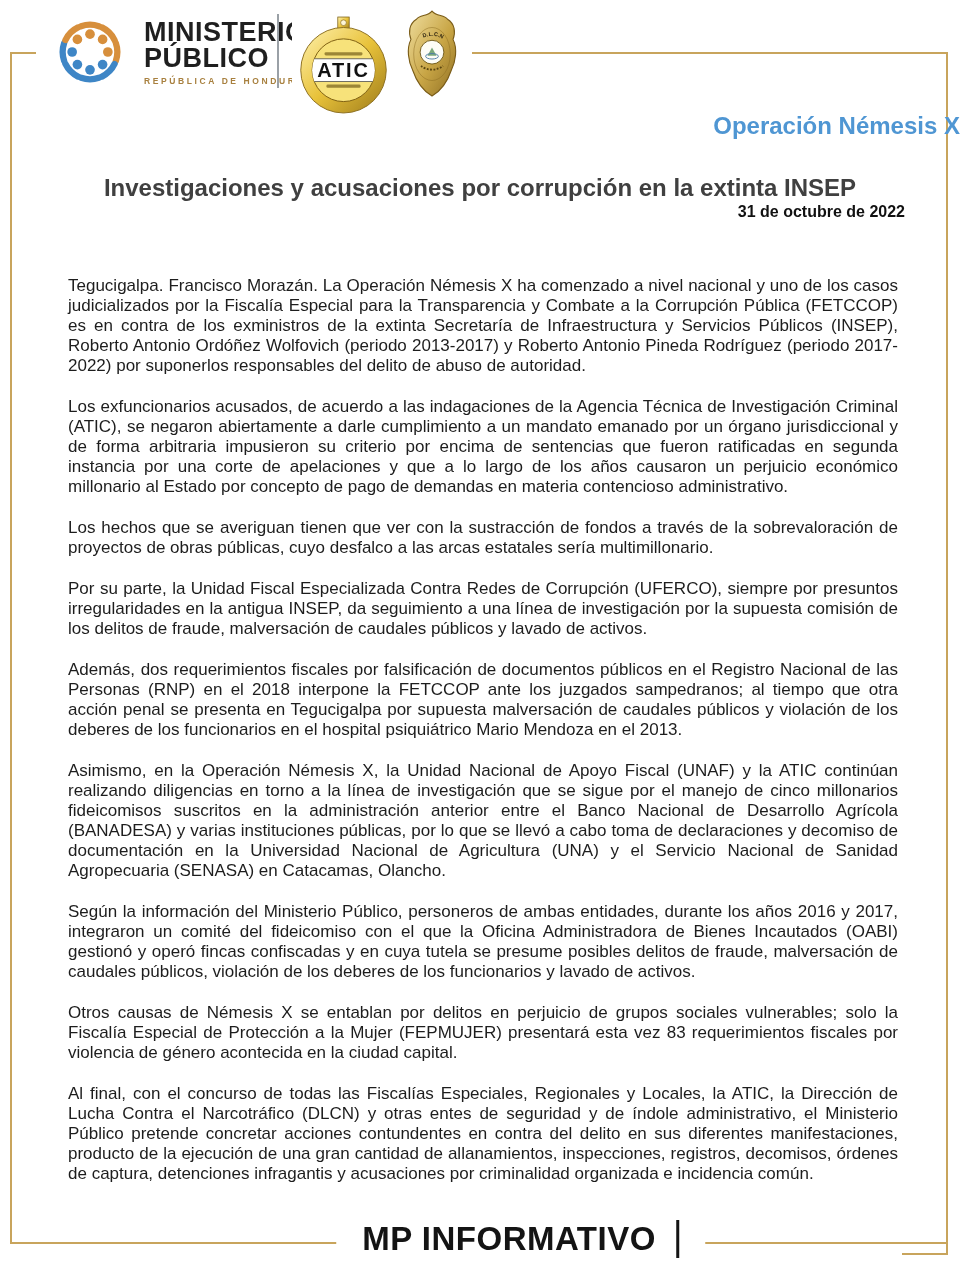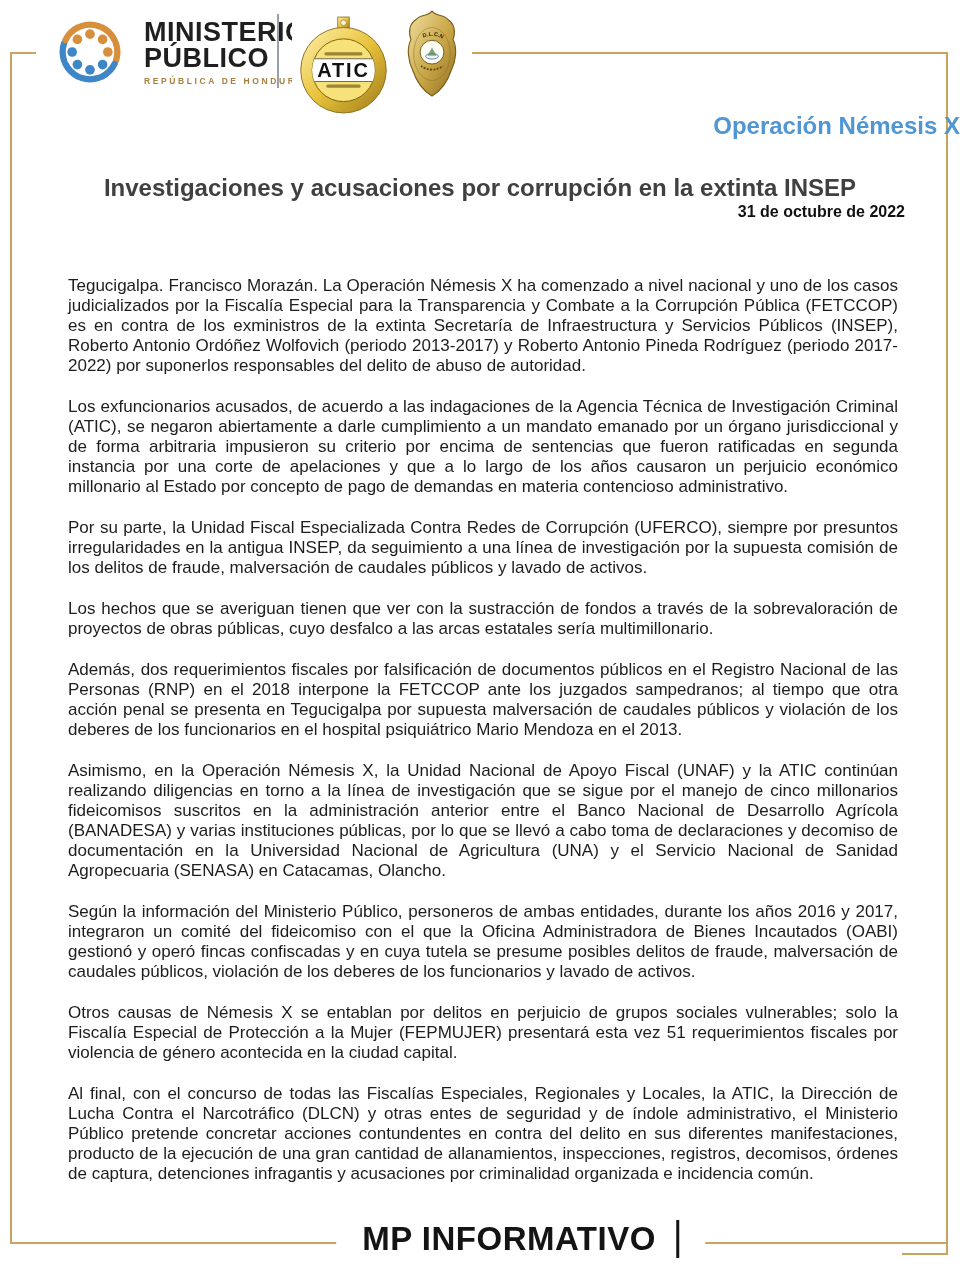--- a/index.html
+++ b/index.html
@@ -143,25 +143,25 @@
   </div>
 </div>
 
 <div class="title-op">Operación Némesis X</div>
 <div class="title-headline">Investigaciones y acusaciones por corrupción en la extinta INSEP</div>
 <div class="date-line">31 de octubre de 2022</div>
 
 <div class="content">
   <p>Tegucigalpa. Francisco Morazán. La Operación Némesis X ha comenzado a nivel nacional y uno de los casos judicializados por la Fiscalía Especial para la Transparencia y Combate a la Corrupción Pública (FETCCOP) es en contra de los exministros de la extinta Secretaría de Infraestructura y Servicios Públicos (INSEP), Roberto Antonio Ordóñez Wolfovich (periodo 2013-2017) y Roberto Antonio Pineda Rodríguez (periodo 2017-2022) por suponerlos responsables del delito de abuso de autoridad.</p>
   <p>Los exfuncionarios acusados, de acuerdo a las indagaciones de la Agencia Técnica de Investigación Criminal (ATIC), se negaron abiertamente a darle cumplimiento a un mandato emanado por un órgano jurisdiccional y de forma arbitraria impusieron su criterio por encima de sentencias que fueron ratificadas en segunda instancia por una corte de apelaciones y que a lo largo de los años causaron un perjuicio económico millonario al Estado por concepto de pago de demandas en materia contencioso administrativo.</p>
+  <p>Los hechos que se averiguan tienen que ver con la sustracción de fondos a través de la sobrevaloración de proyectos de obras públicas, cuyo desfalco a las arcas estatales sería multimillonario.</p>
   <p>Por su parte, la Unidad Fiscal Especializada Contra Redes de Corrupción (UFERCO), siempre por presuntos irregularidades en la antigua INSEP, da seguimiento a una línea de investigación por la supuesta comisión de los delitos de fraude, malversación de caudales públicos y lavado de activos.</p>
-  <p>Los hechos que se averiguan tienen que ver con la sustracción de fondos a través de la sobrevaloración de proyectos de obras públicas, cuyo desfalco a las arcas estatales sería multimillonario.</p>
   <p>Además, dos requerimientos fiscales por falsificación de documentos públicos en el Registro Nacional de las Personas (RNP) en el 2018 interpone la FETCCOP ante los juzgados sampedranos; al tiempo que otra acción penal se presenta en Tegucigalpa por supuesta malversación de caudales públicos y violación de los deberes de los funcionarios en el hospital psiquiátrico Mario Mendoza en el 2013.</p>
   <p>Asimismo, en la Operación Némesis X, la Unidad Nacional de Apoyo Fiscal (UNAF) y la ATIC continúan realizando diligencias en torno a la línea de investigación que se sigue por el manejo de cinco millonarios fideicomisos suscritos en la administración anterior entre el Banco Nacional de Desarrollo Agrícola (BANADESA) y varias instituciones públicas, por lo que se llevó a cabo toma de declaraciones y decomiso de documentación en la Universidad Nacional de Agricultura (UNA) y el Servicio Nacional de Sanidad Agropecuaria (SENASA) en Catacamas, Olancho.</p>
   <p>Según la información del Ministerio Público, personeros de ambas entidades, durante los años 2016 y 2017, integraron un comité del fideicomiso con el que la Oficina Administradora de Bienes Incautados (OABI) gestionó y operó fincas confiscadas y en cuya tutela se presume posibles delitos de fraude, malversación de caudales públicos, violación de los deberes de los funcionarios y lavado de activos.</p>
-  <p>Otros causas de Némesis X se entablan por delitos en perjuicio de grupos sociales vulnerables; solo la Fiscalía Especial de Protección a la Mujer (FEPMUJER) presentará esta vez 51 requerimientos fiscales por violencia de género acontecida en la ciudad capital.</p>
+  <p>Otros causas de Némesis X se entablan por delitos en perjuicio de grupos sociales vulnerables; solo la Fiscalía Especial de Protección a la Mujer (FEPMUJER) presentará esta vez 83 requerimientos fiscales por violencia de género acontecida en la ciudad capital.</p>
   <p>Al final, con el concurso de todas las Fiscalías Especiales, Regionales y Locales, la ATIC, la Dirección de Lucha Contra el Narcotráfico (DLCN) y otras entes de seguridad y de índole administrativo, el Ministerio Público pretende concretar acciones contundentes en contra del delito en sus diferentes manifestaciones, producto de la ejecución de una gran cantidad de allanamientos, inspecciones, registros, decomisos, órdenes de captura, detenciones infragantis y acusaciones por criminalidad organizada e incidencia común.</p>
 </div>
 
 <div class="footer">
   <span class="footer-text">MP INFORMATIVO</span>
   <span class="footer-sep"></span>
 </div>
 
 </body></html>

